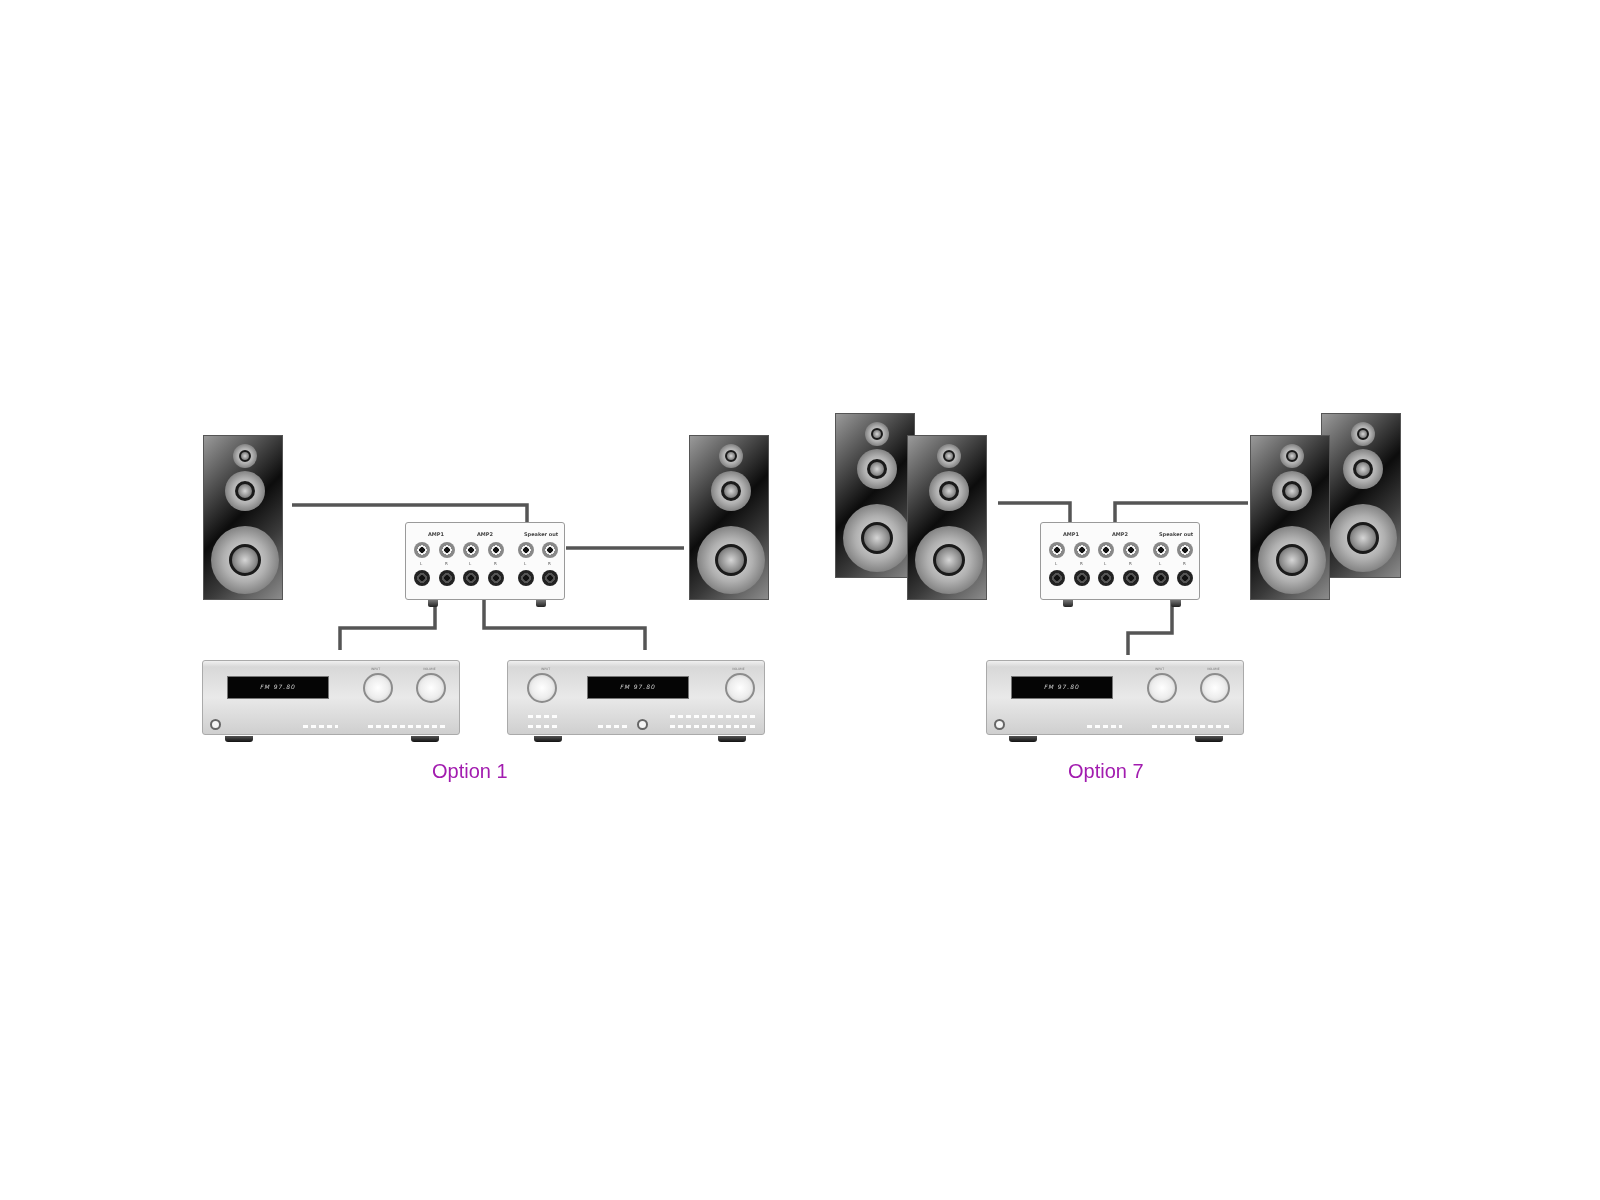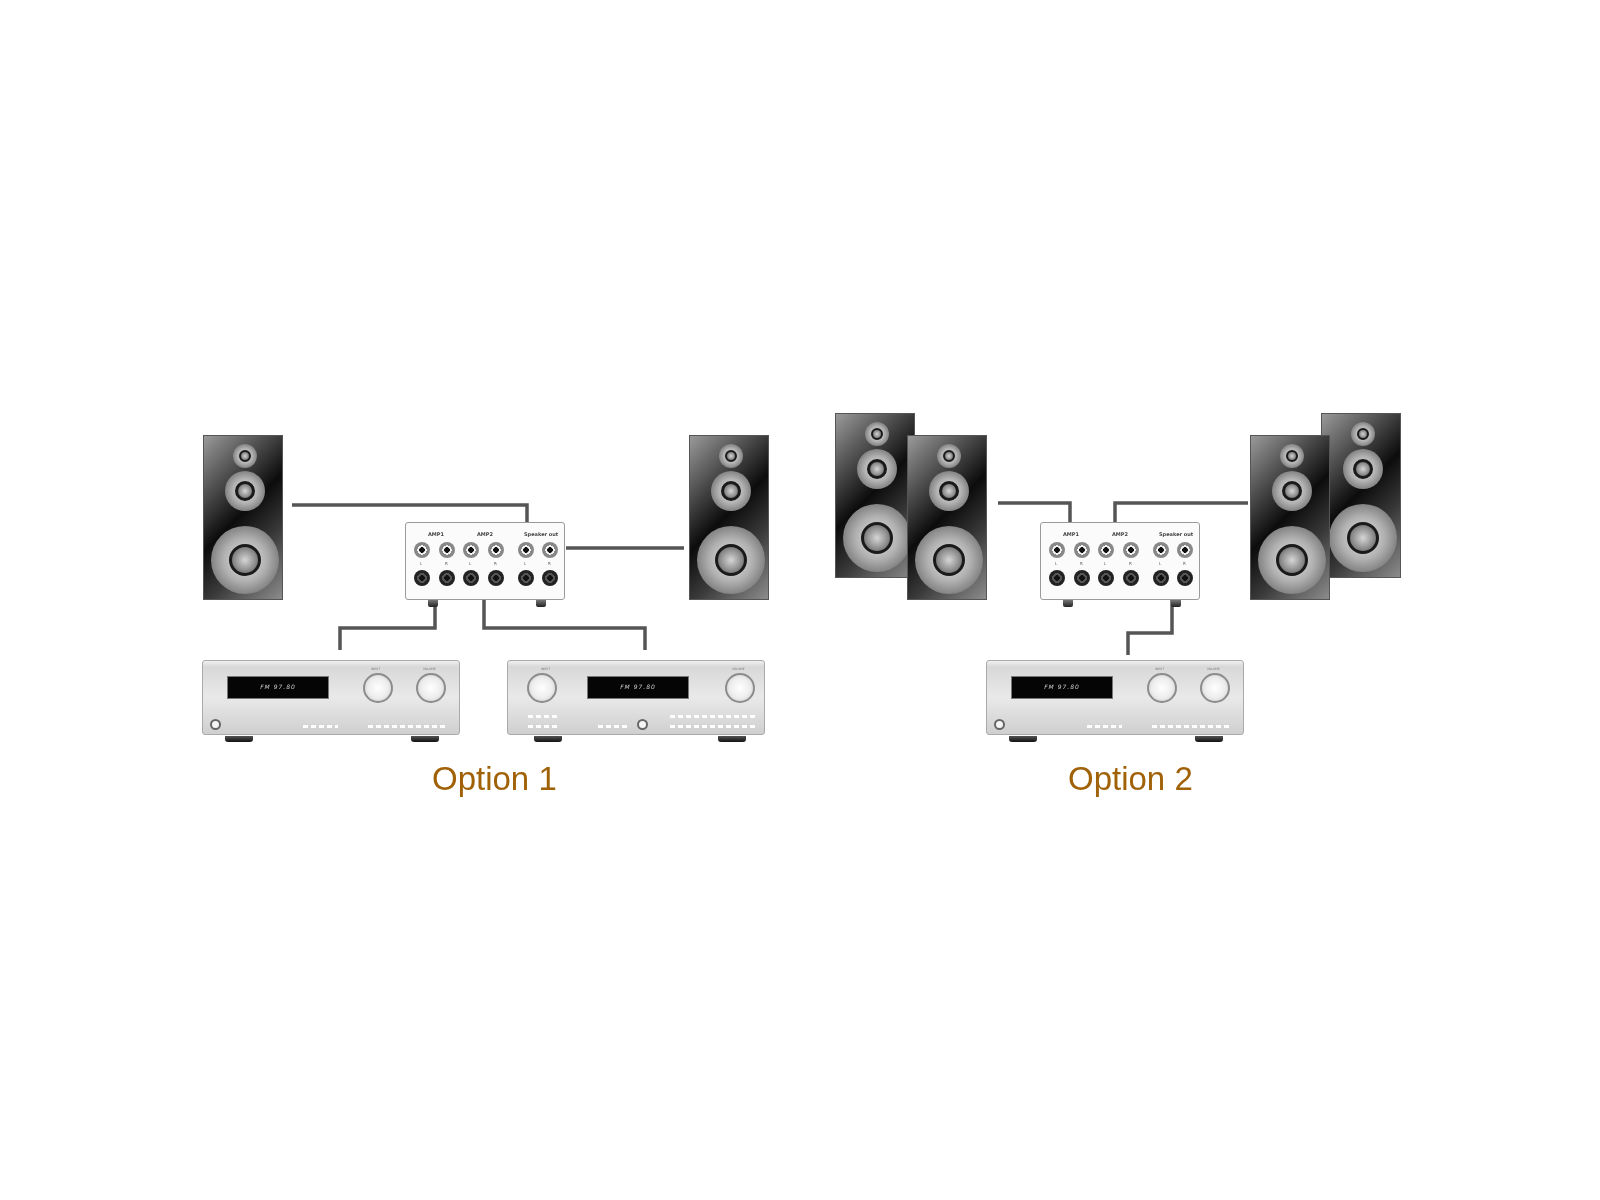--- a/index.html
+++ b/index.html
@@ -31,21 +31,21 @@
     background:linear-gradient(180deg,#f0f0f0 0%,#d8d8d8 8%,#e9e9e9 50%,#cfcfcf 100%); }
   .amp .display { position:absolute; top:15px; width:102px; height:23px; background:#050505; border:1px solid #777; box-sizing:border-box; }
   .amp .display span { position:absolute; top:6px; left:0; right:0; text-align:center; font-size:6px; color:#cfcfcf; font-style:italic; letter-spacing:1px; }
   .knob { position:absolute; top:12px; width:30px; height:30px; border-radius:50%; box-sizing:border-box; border:2px solid #8c8c8c;
     background:radial-gradient(circle,#ffffff 0%,#ededed 55%,#c4c4c4 100%); }
   .knob-lbl { position:absolute; top:6px; font-size:3px; color:#777; }
   .pwr { position:absolute; width:11px; height:11px; border-radius:50%; border:2px solid #666; box-sizing:border-box; background:#f5f5f5; }
   .btnrow { position:absolute; height:3px; background:repeating-linear-gradient(90deg,#fff 0 5px,transparent 5px 8px); opacity:.95; }
   .afoot { position:absolute; top:75px; width:28px; height:6px; background:linear-gradient(#555,#111); border-radius:0 0 3px 3px; }
 
-  .caption { position:absolute; font-family:"Liberation Sans", sans-serif; font-size:33px; color:#a16207; }
+  .caption { position:absolute; font-family:"Liberation Sans", sans-serif; font-size:20px; color:#a21caf; }
 </style>
 </head>
 <body>
 
 <div class="stage">
 
   <svg class="wires" viewBox="0 0 1600 1200">
     <g fill="none" stroke="#555" stroke-width="3.5">
 
       <polyline points="292,505 527,505 527,526"></polyline>
@@ -225,15 +225,15 @@
       <span class="knob-lbl" style="left:220px;">VOLUME</span>
       <div class="knob" style="left:160px;"></div>
       <div class="knob" style="left:213px;"></div>
       <div class="pwr" style="left:7px;top:58px;"></div>
       <div class="btnrow" style="left:100px;top:64px;width:35px;"></div>
       <div class="btnrow" style="left:165px;top:64px;width:80px;"></div>
       <div class="afoot" style="left:22px;"></div>
       <div class="afoot" style="left:208px;"></div>
     </div>
 
-    <span class="caption" style="left:1068px;top:760px;">Option 2</span>
+    <span class="caption" style="left:1068px;top:760px;">Option 7</span>
   </div>
 </div>
 
 </body></html>

